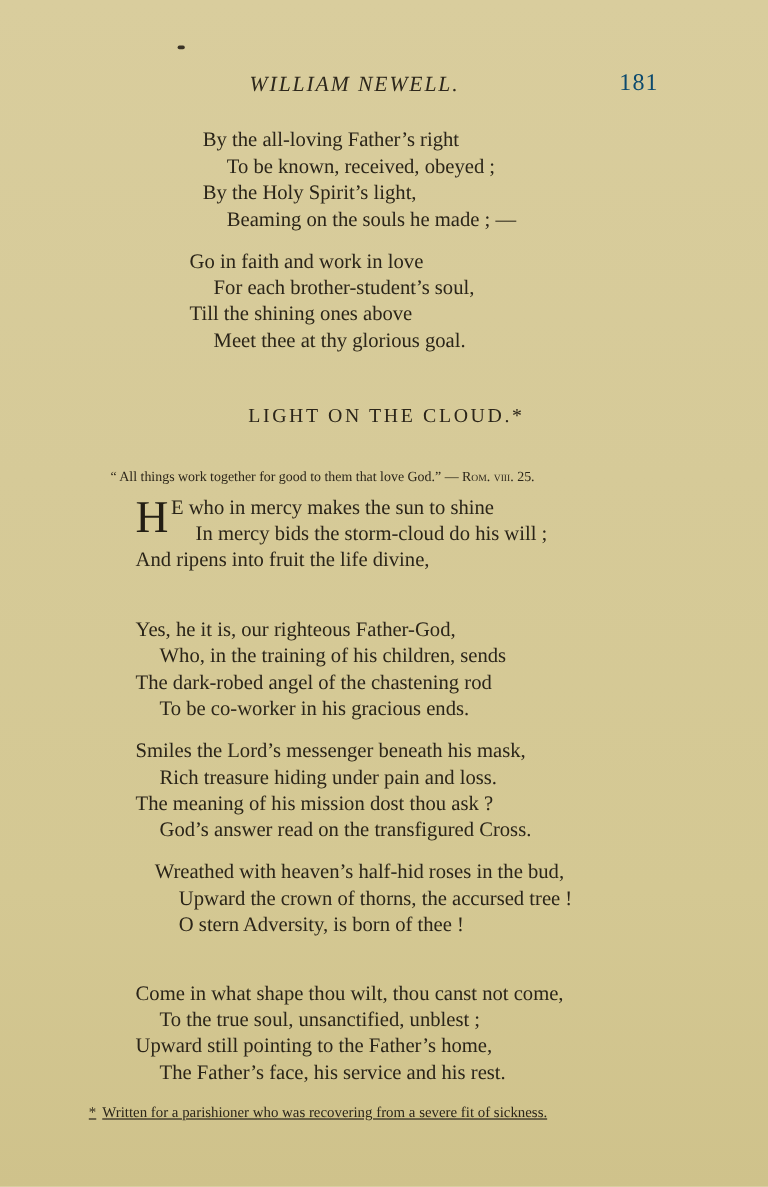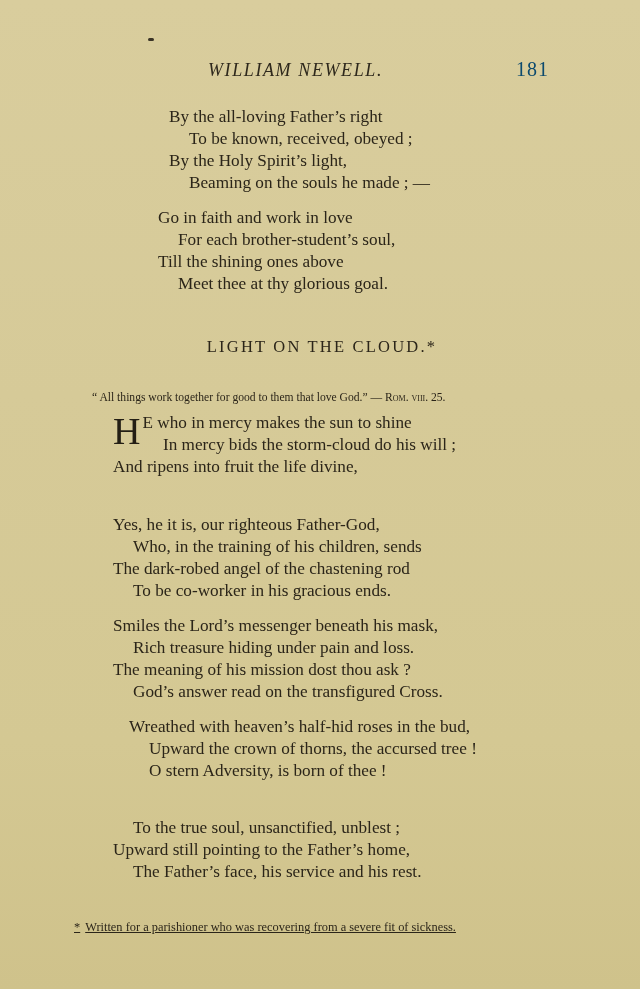--- a/index.html
+++ b/index.html
@@ -160,20 +160,21 @@
     <div class="verse-line indent">God’s answer read on the transfigured Cross.</div>
   </div>
 
   <div class="verse-block" style="top:716px; left:113px;margin-left:16px;">
     <div class="verse-line">Wreathed with heaven’s half-hid roses in the bud,</div>
     <div class="verse-line indent">Upward the crown of thorns, the accursed tree !</div>
     <div class="verse-line indent">O stern Adversity, is born of thee !</div>
   </div>
 
   <div class="verse-block" style="top:817px; left:113px;">
+    <div class="verse-line">Come in what shape thou wilt, thou canst not come,</div>
     <div class="verse-line indent">To the true soul, unsanctified, unblest ;</div>
     <div class="verse-line">Upward still pointing to the Father’s home,</div>
     <div class="verse-line indent">The Father’s face, his service and his rest.</div>
   </div>
 
   <div class="footnote">
     <span class="footnote-mark">*</span><span>Written for a parishioner who was recovering from a severe fit of sickness.</span>
   </div>
 
 </div>

